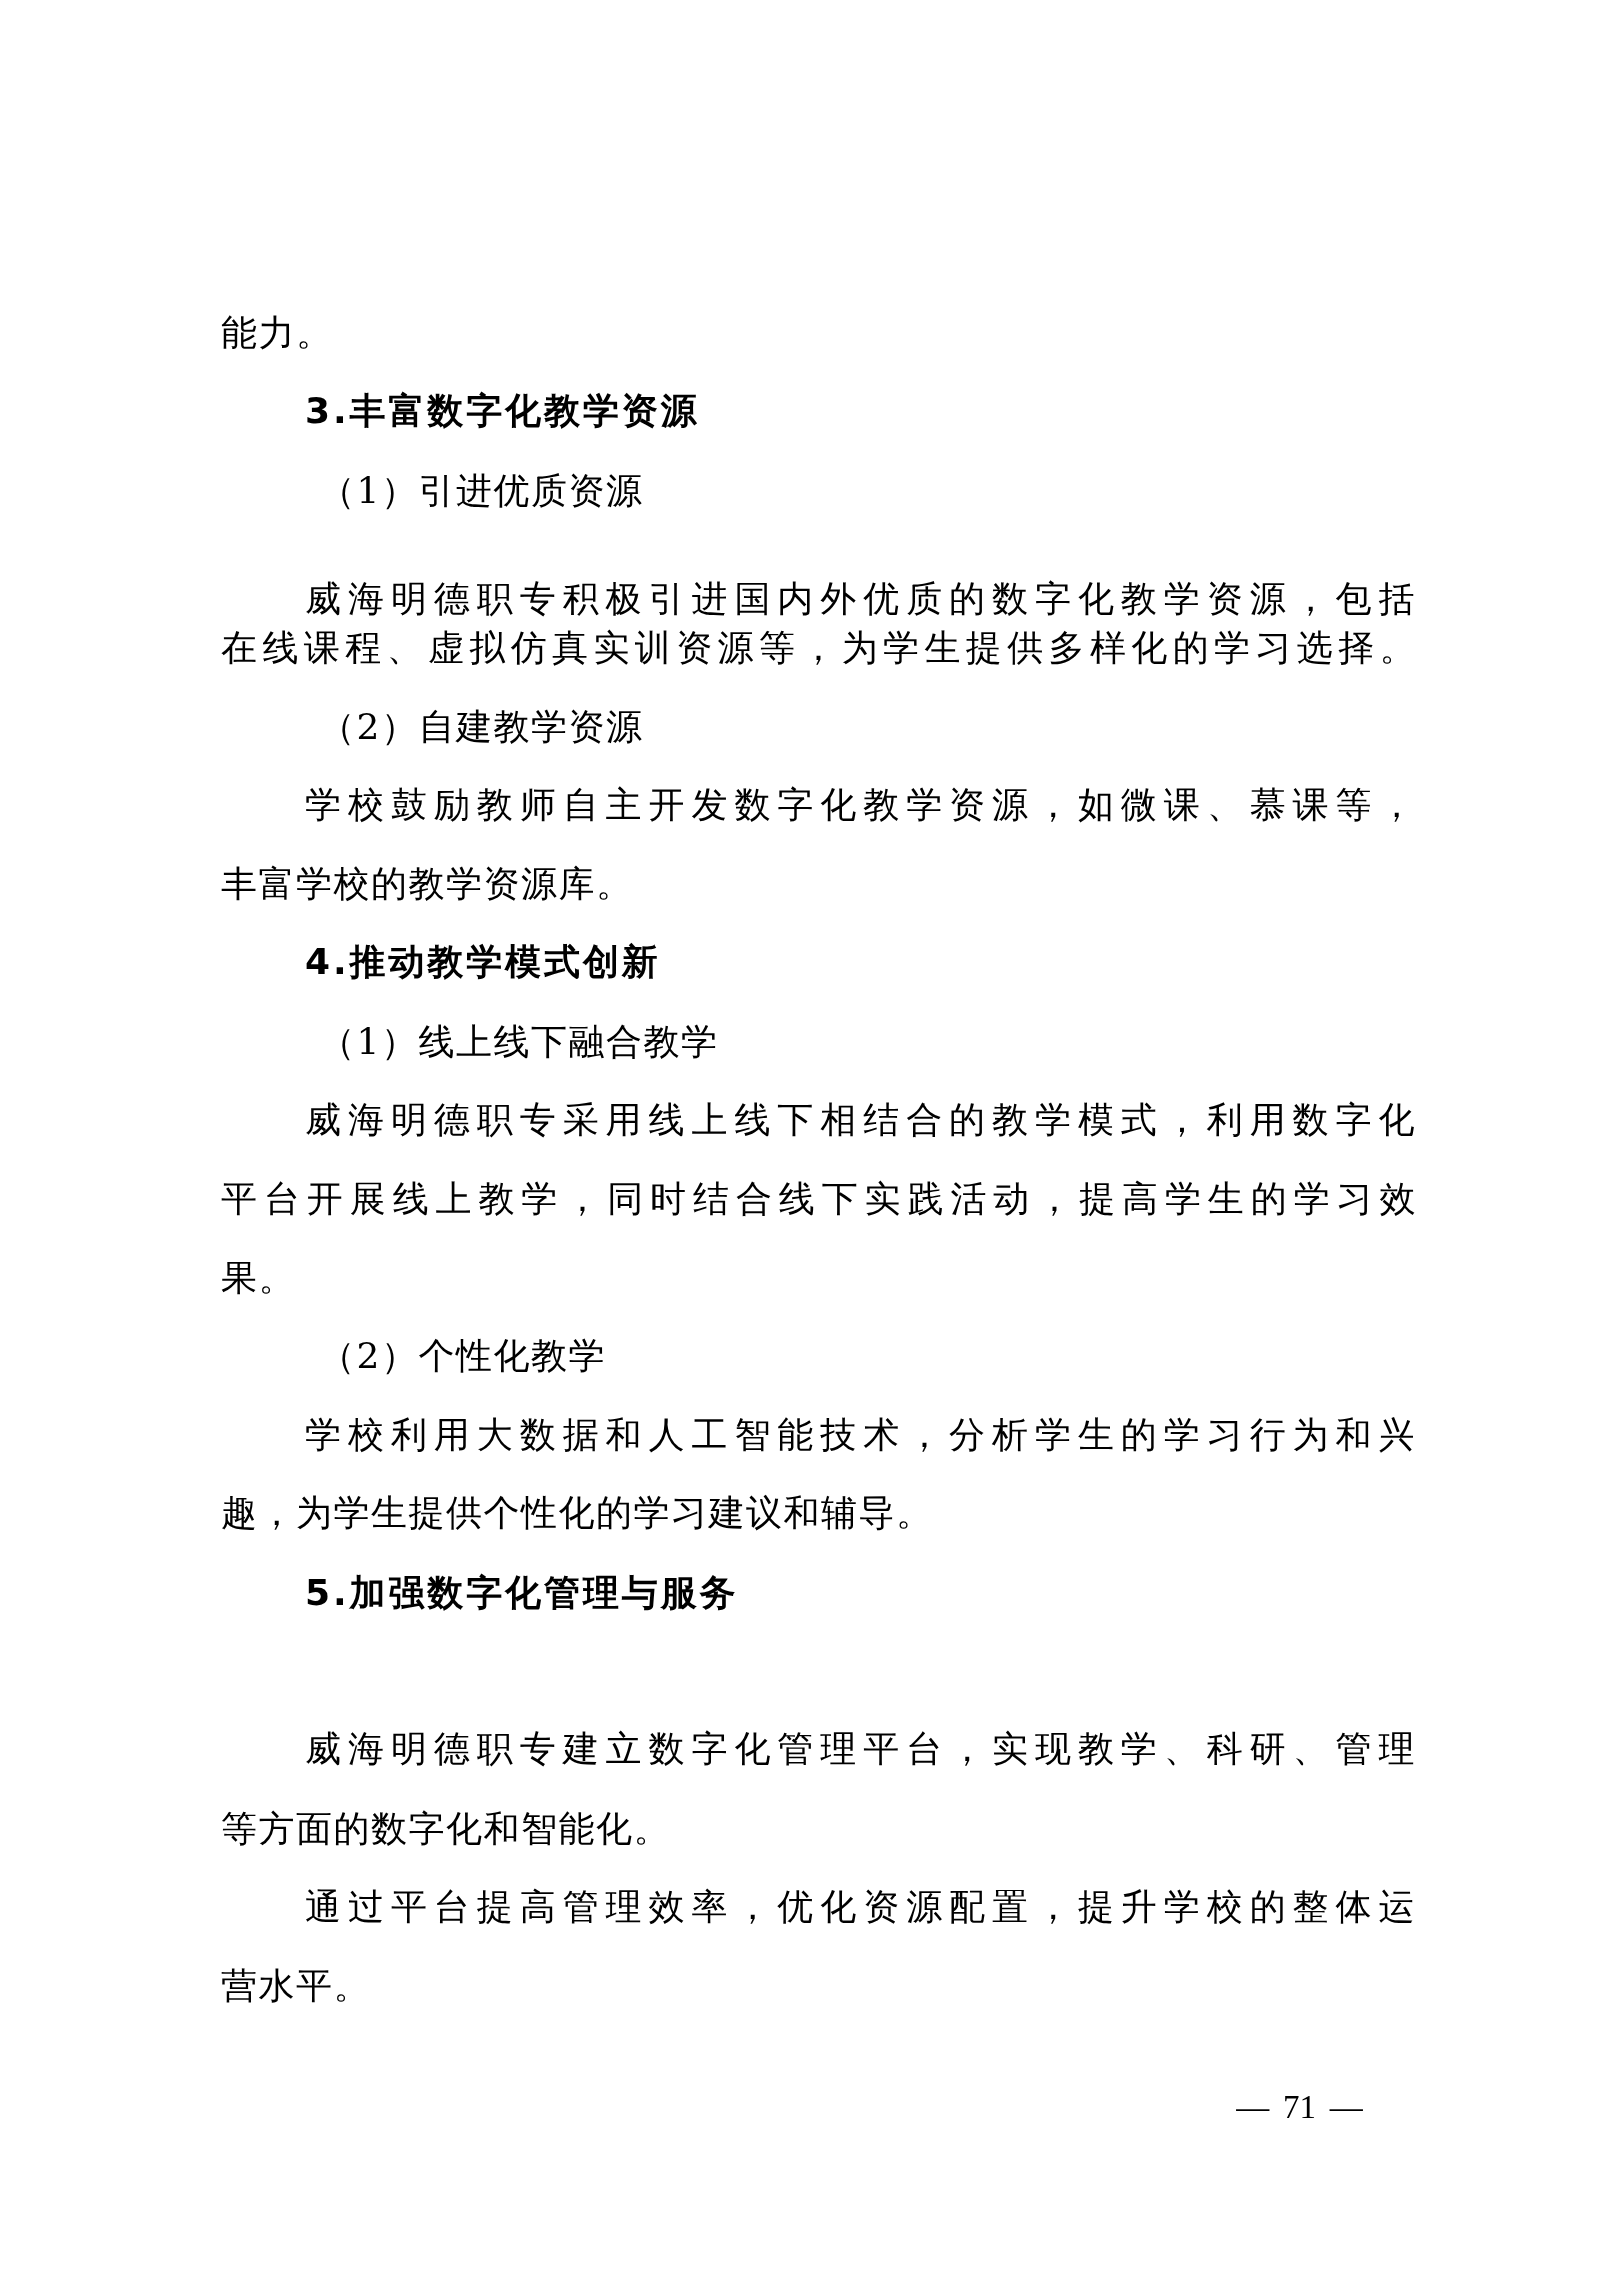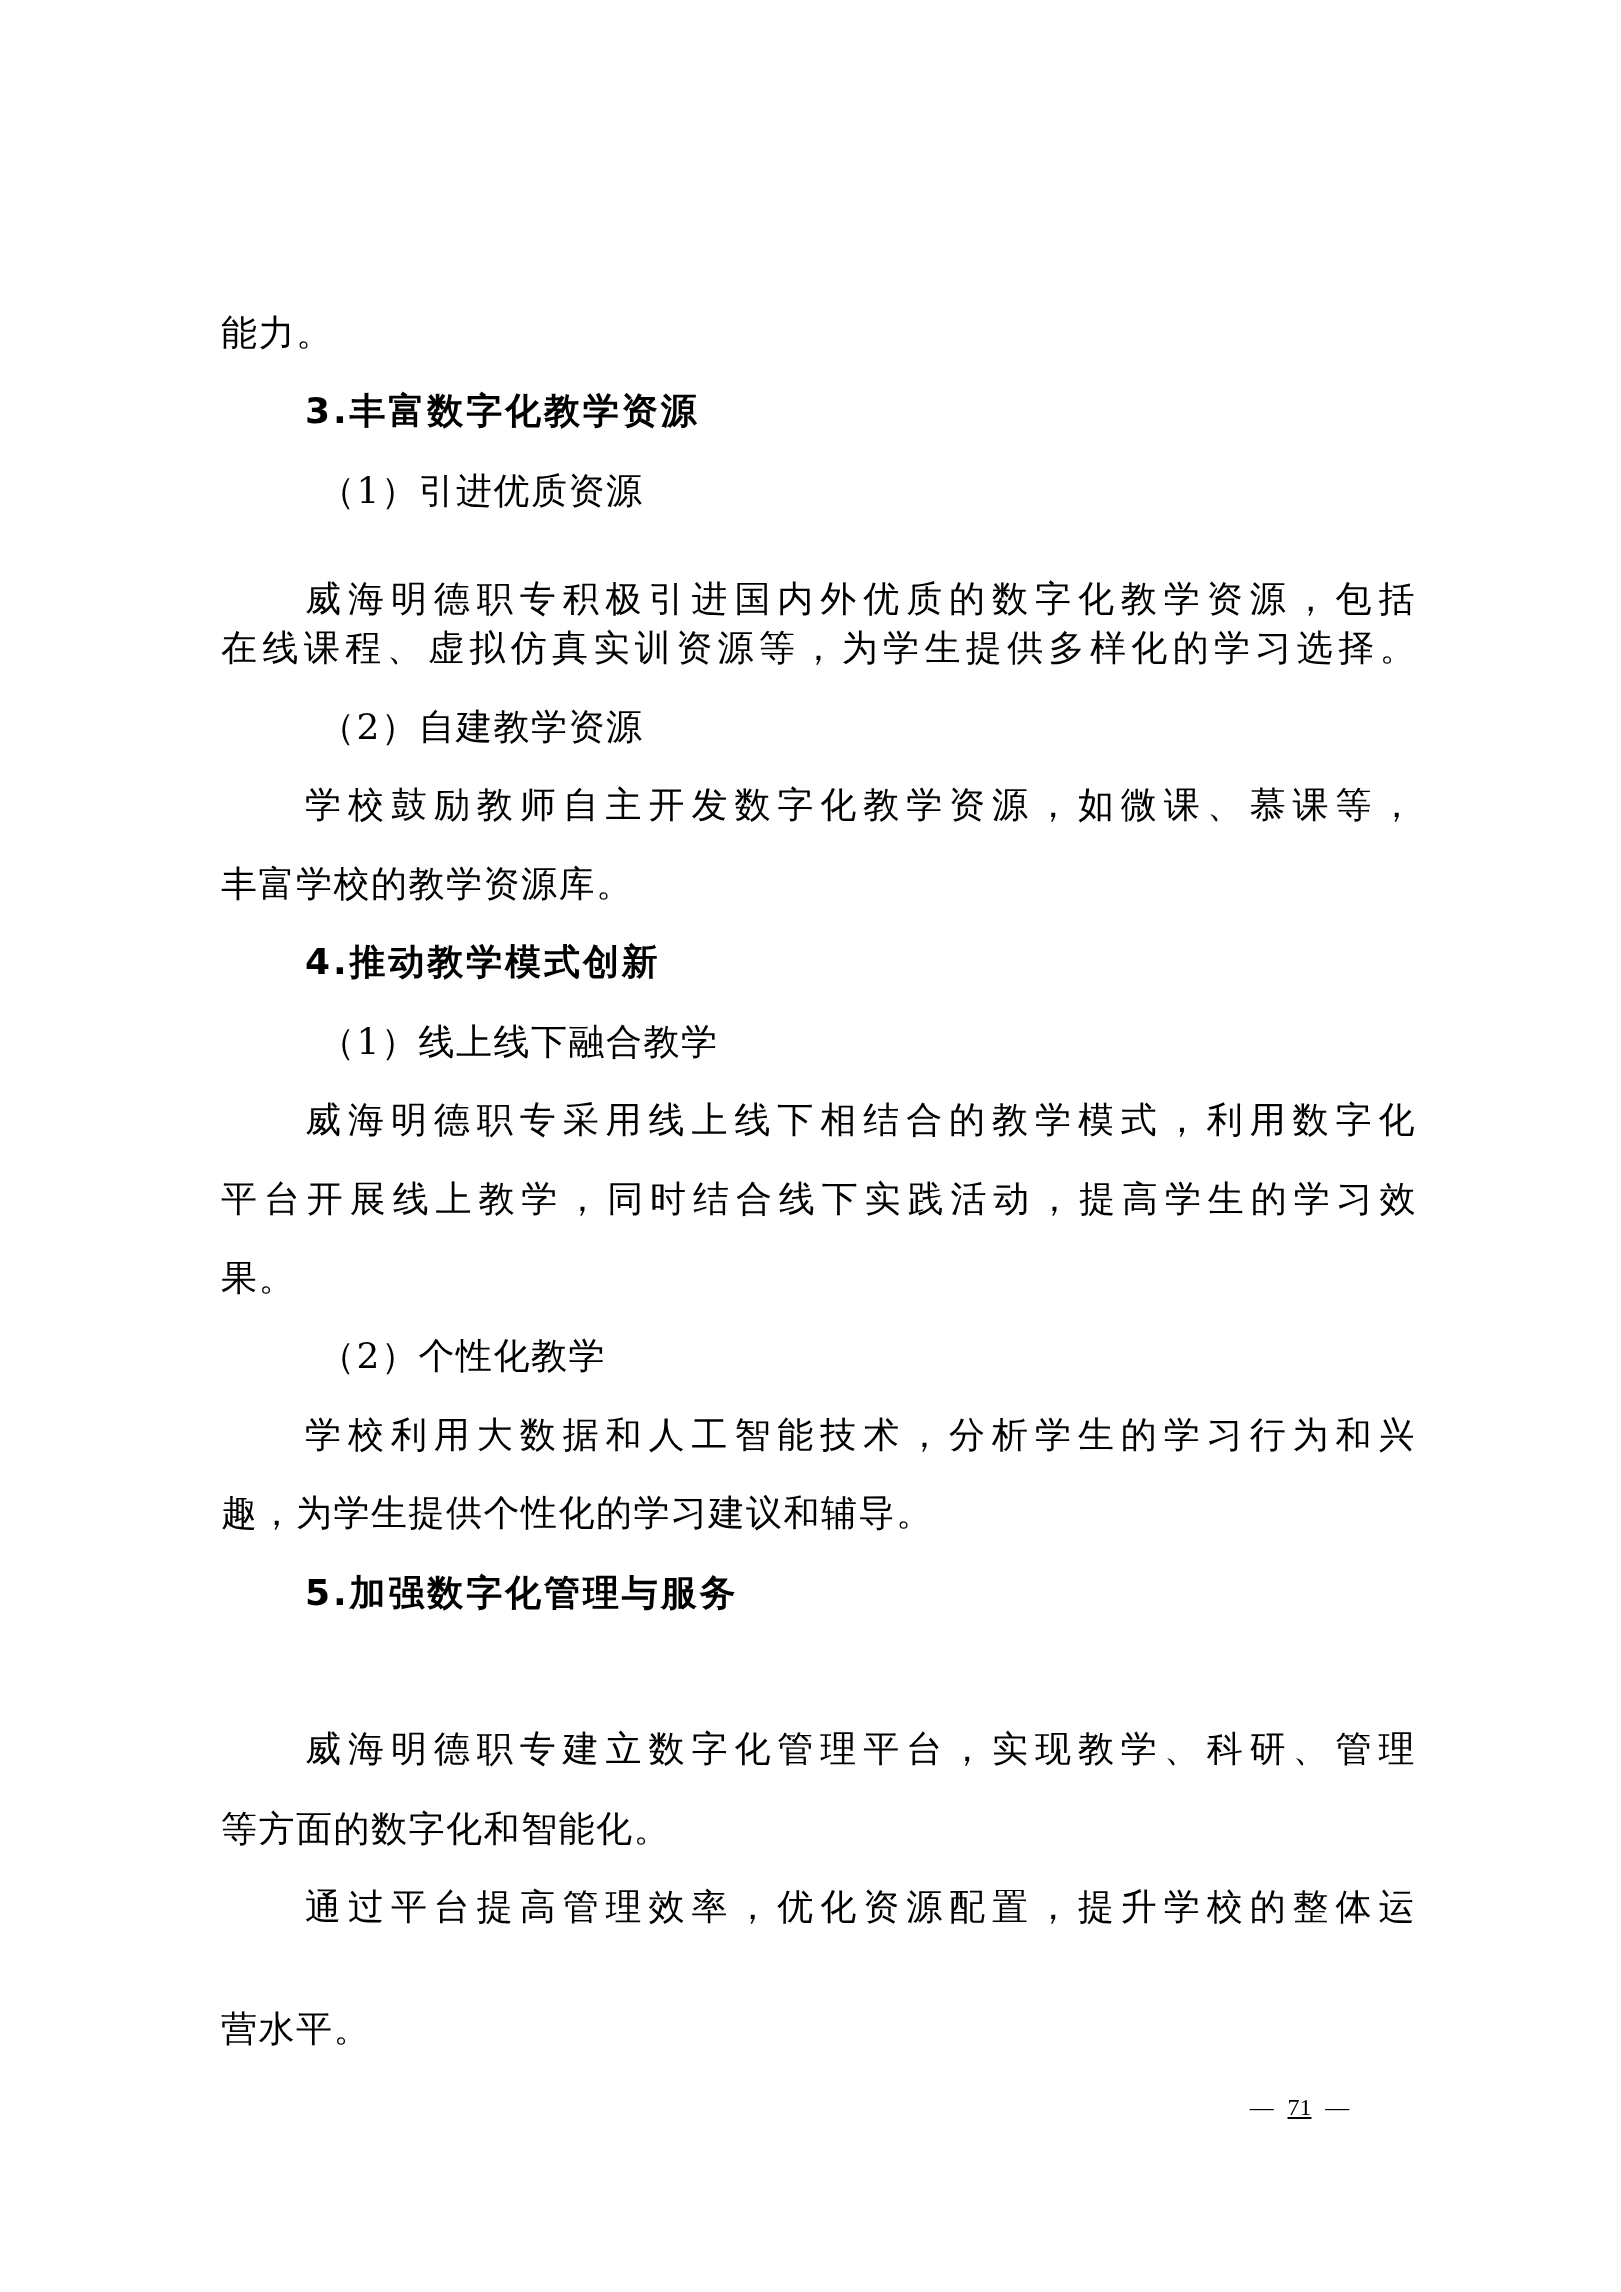--- a/index.html
+++ b/index.html
@@ -48,25 +48,24 @@
       font-family: "DejaVu Sans", "Liberation Sans", sans-serif;
       letter-spacing: 2.9px;
     }
     .page-number {
       position: absolute;
       left: 1215px;
       top: 2086px;
       width: 169px;
       height: 43px;
       line-height: 43px;
-      font-size: 24px;
+      font-size: 33px;
       font-family: "Liberation Serif", "DejaVu Serif", serif;
       text-align: center;
       white-space: nowrap;
-      text-decoration: underline;
     }
     .page-number .dash { display: inline-block; padding: 0 13.7px; }
   </style>
 </head>
 <body>
 
 <div class="page">
   <div class="line" style="top:294px">能力。</div>
   <div class="line indent heading" style="top:372px">3.丰富数字化教学资源</div>
   <div class="line sub" style="top:452px">（1）引进优质资源</div>
@@ -80,19 +79,19 @@
   <div class="line indent justify" style="top:1081px">威海明德职专采用线上线下相结合的教学模式，利用数字化</div>
   <div class="line justify" style="top:1160px">平台开展线上教学，同时结合线下实践活动，提高学生的学习效</div>
   <div class="line" style="top:1239px">果。</div>
   <div class="line sub" style="top:1317px">（2）个性化教学</div>
   <div class="line indent justify" style="top:1396px">学校利用大数据和人工智能技术，分析学生的学习行为和兴</div>
   <div class="line" style="top:1474px">趣，为学生提供个性化的学习建议和辅导。</div>
   <div class="line indent heading" style="top:1554px">5.加强数字化管理与服务</div>
   <div class="line indent justify" style="top:1710px">威海明德职专建立数字化管理平台，实现教学、科研、管理</div>
   <div class="line" style="top:1790px">等方面的数字化和智能化。</div>
   <div class="line indent justify" style="top:1868px">通过平台提高管理效率，优化资源配置，提升学校的整体运</div>
-  <div class="line" style="top:1990px">营水平。</div>
+  <div class="line" style="top:1947px">营水平。</div>
 
   <div class="page-number">
     <span class="dash">—</span><span>71</span><span class="dash">—</span>
   </div>
 </div>
 
 
 </body></html>

